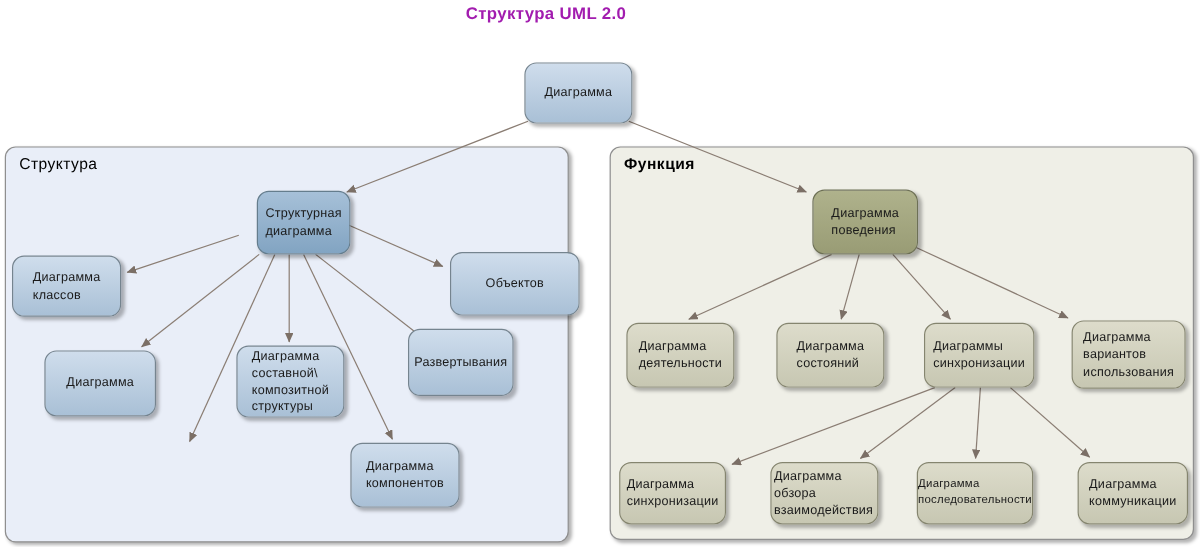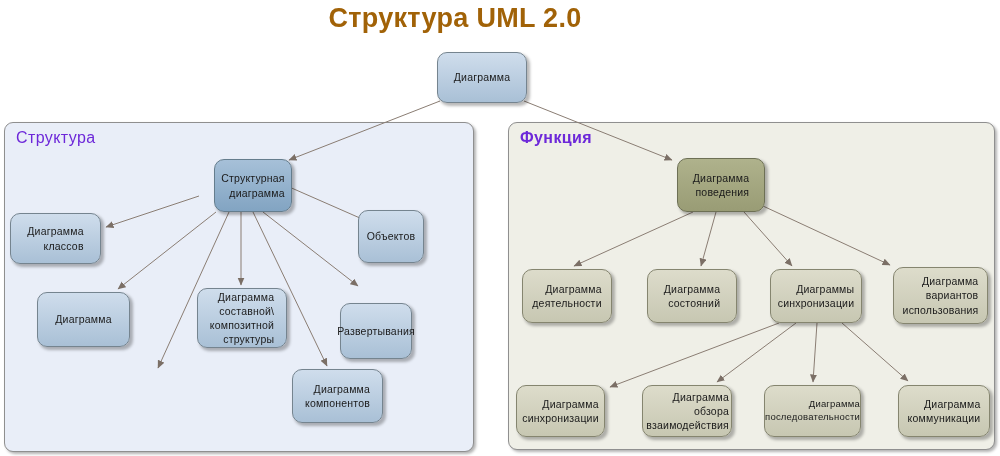--- a/index.html
+++ b/index.html
@@ -2,35 +2,35 @@
 <html><head>
 <meta charset="utf-8">
 <style>
   html,body{margin:0;padding:0;background:#ffffff;}
   #canvas{
     position:relative;width:1000px;height:456px;overflow:hidden;
     font-family:"Liberation Sans", sans-serif;background:#ffffff;
   }
   .title{
     position:absolute;left:255px;top:3px;width:400px;text-align:center;
-    font-size:27px;font-weight:bold;color:#a16207;letter-spacing:0.3px;
+    font-size:14px;font-weight:bold;color:#a21caf;letter-spacing:0.3px;
   }
   .container{
     position:absolute;border:1px solid #8f8f8f;border-radius:9px;
     box-shadow:2px 2px 3px rgba(0,0,0,0.30);z-index:0;
   }
   .container.structure{left:4px;top:122px;width:468px;height:328px;background:#e9eef8;}
   .container.function{left:508px;top:122px;width:485px;height:326px;background:#efefe7;font-weight:bold;}
   .container-label{
-    position:absolute;left:11px;top:6px;font-size:16px;color:#6d28d9;letter-spacing:0.4px;
+    position:absolute;left:11px;top:6px;font-size:13px;color:#000000;letter-spacing:0.4px;
   }
   svg.edges{position:absolute;left:0;top:0;z-index:1;pointer-events:none;}
   .node{
     position:absolute;z-index:2;border-radius:10px;
-    display:flex;align-items:center;justify-content:center;text-align:right;
+    display:flex;align-items:center;justify-content:center;text-align:left;
     font-size:10.5px;line-height:1.35;color:#1a1a1a;letter-spacing:0.2px;
     white-space:pre-line;padding:2px;box-sizing:border-box;
     box-shadow:2.5px 2.5px 3px rgba(0,0,0,0.28);
   }
   .node.blue{background:linear-gradient(180deg,#cfddec 0%,#a9c0d6 100%);border:1.4px solid #75848f;}
   .node.blue-dark{background:linear-gradient(180deg,#a6c0d8 0%,#82a4c2 100%);border:1.4px solid #657d8d;}
   .node.olive{background:linear-gradient(180deg,#dddccb 0%,#c7c7b2 100%);border:1.4px solid #85856f;}
   .node.olive-dark{background:linear-gradient(180deg,#afb28c 0%,#999c75 100%);border:1.4px solid #6d7055;}
 </style>
 </head>
@@ -73,27 +73,27 @@
       <line x1="842" y1="323" x2="908" y2="381" marker-end="url(#arrow)"></line>
     </g>
   </svg>
 
   <div class="node blue" style="left:437px;top:52px;width:90px;height:51px;">Диаграмма</div>
 
   <div class="node blue-dark" style="left:214px;top:159px;width:78px;height:53px;">Структурная
 диаграмма</div>
   <div class="node blue" style="left:10px;top:213px;width:91px;height:51px;">Диаграмма
 классов</div>
-  <div class="node blue" style="left:358px;top:210px;width:66px;height:53px;">Объектов</div>
+  <div class="node blue" style="left:375px;top:210px;width:108px;height:53px;">Объектов</div>
   <div class="node blue" style="left:37px;top:292px;width:93px;height:55px;">Диаграмма</div>
   <div class="node blue" style="left:197px;top:288px;width:90px;height:60px;">Диаграмма
 составной\
 композитной
 структуры</div>
-  <div class="node blue" style="left:340px;top:303px;width:72px;height:56px;">Развертывания</div>
+  <div class="node blue" style="left:340px;top:274px;width:88px;height:56px;">Развертывания</div>
   <div class="node blue" style="left:292px;top:369px;width:91px;height:54px;">Диаграмма
 компонентов</div>
 
   <div class="node olive-dark" style="left:677px;top:158px;width:88px;height:54px;">Диаграмма
 поведения</div>
   <div class="node olive" style="left:522px;top:269px;width:90px;height:54px;">Диаграмма
 деятельности</div>
   <div class="node olive" style="left:647px;top:269px;width:90px;height:54px;">Диаграмма
 состояний</div>
   <div class="node olive" style="left:770px;top:269px;width:92px;height:54px;">Диаграммы

